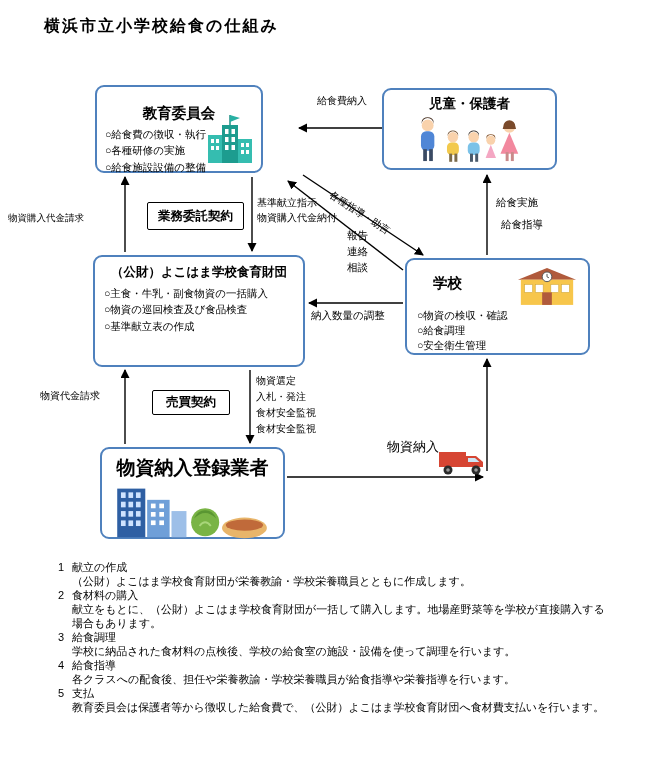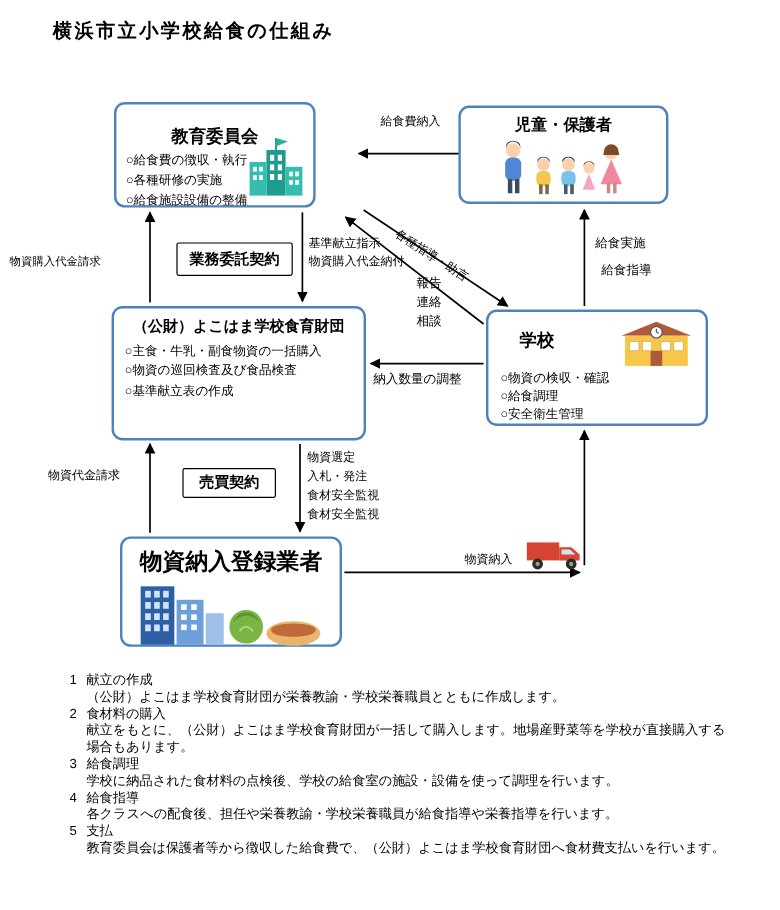--- a/index.html
+++ b/index.html
@@ -230,21 +230,21 @@
   <div class="lbl md" style="left:347px; top:245px;">連絡</div>
   <div class="lbl md" style="left:347px; top:261px;">相談</div>
   <div class="lbl md" style="left:496px; top:196px;">給食実施</div>
   <div class="lbl md" style="left:501px; top:218px;">給食指導</div>
   <div class="lbl md" style="left:311px; top:309px;">納入数量の調整</div>
   <div class="lbl" style="left:40px; top:389px;">物資代金請求</div>
   <div class="lbl" style="left:256px; top:374px;">物資選定</div>
   <div class="lbl" style="left:256px; top:390px;">入札・発注</div>
   <div class="lbl" style="left:256px; top:406px;">食材安全監視</div>
   <div class="lbl" style="left:256px; top:422px;">食材安全監視</div>
-  <div class="lbl" style="left:387px; top:459px; font-size:10px;">物資納入</div>
+  <div class="lbl" style="left:387px; top:438px; font-size:13px;">物資納入</div>
 
   <section class="notes">
     <div class="note">
       <div class="note-head">
           <span class="note-num">1</span>
           <span>献立の作成</span>
         </div>
       <div class="note-body">（公財）よこはま学校食育財団が栄養教諭・学校栄養職員とともに作成します。</div>
     </div>
     <div class="note">

